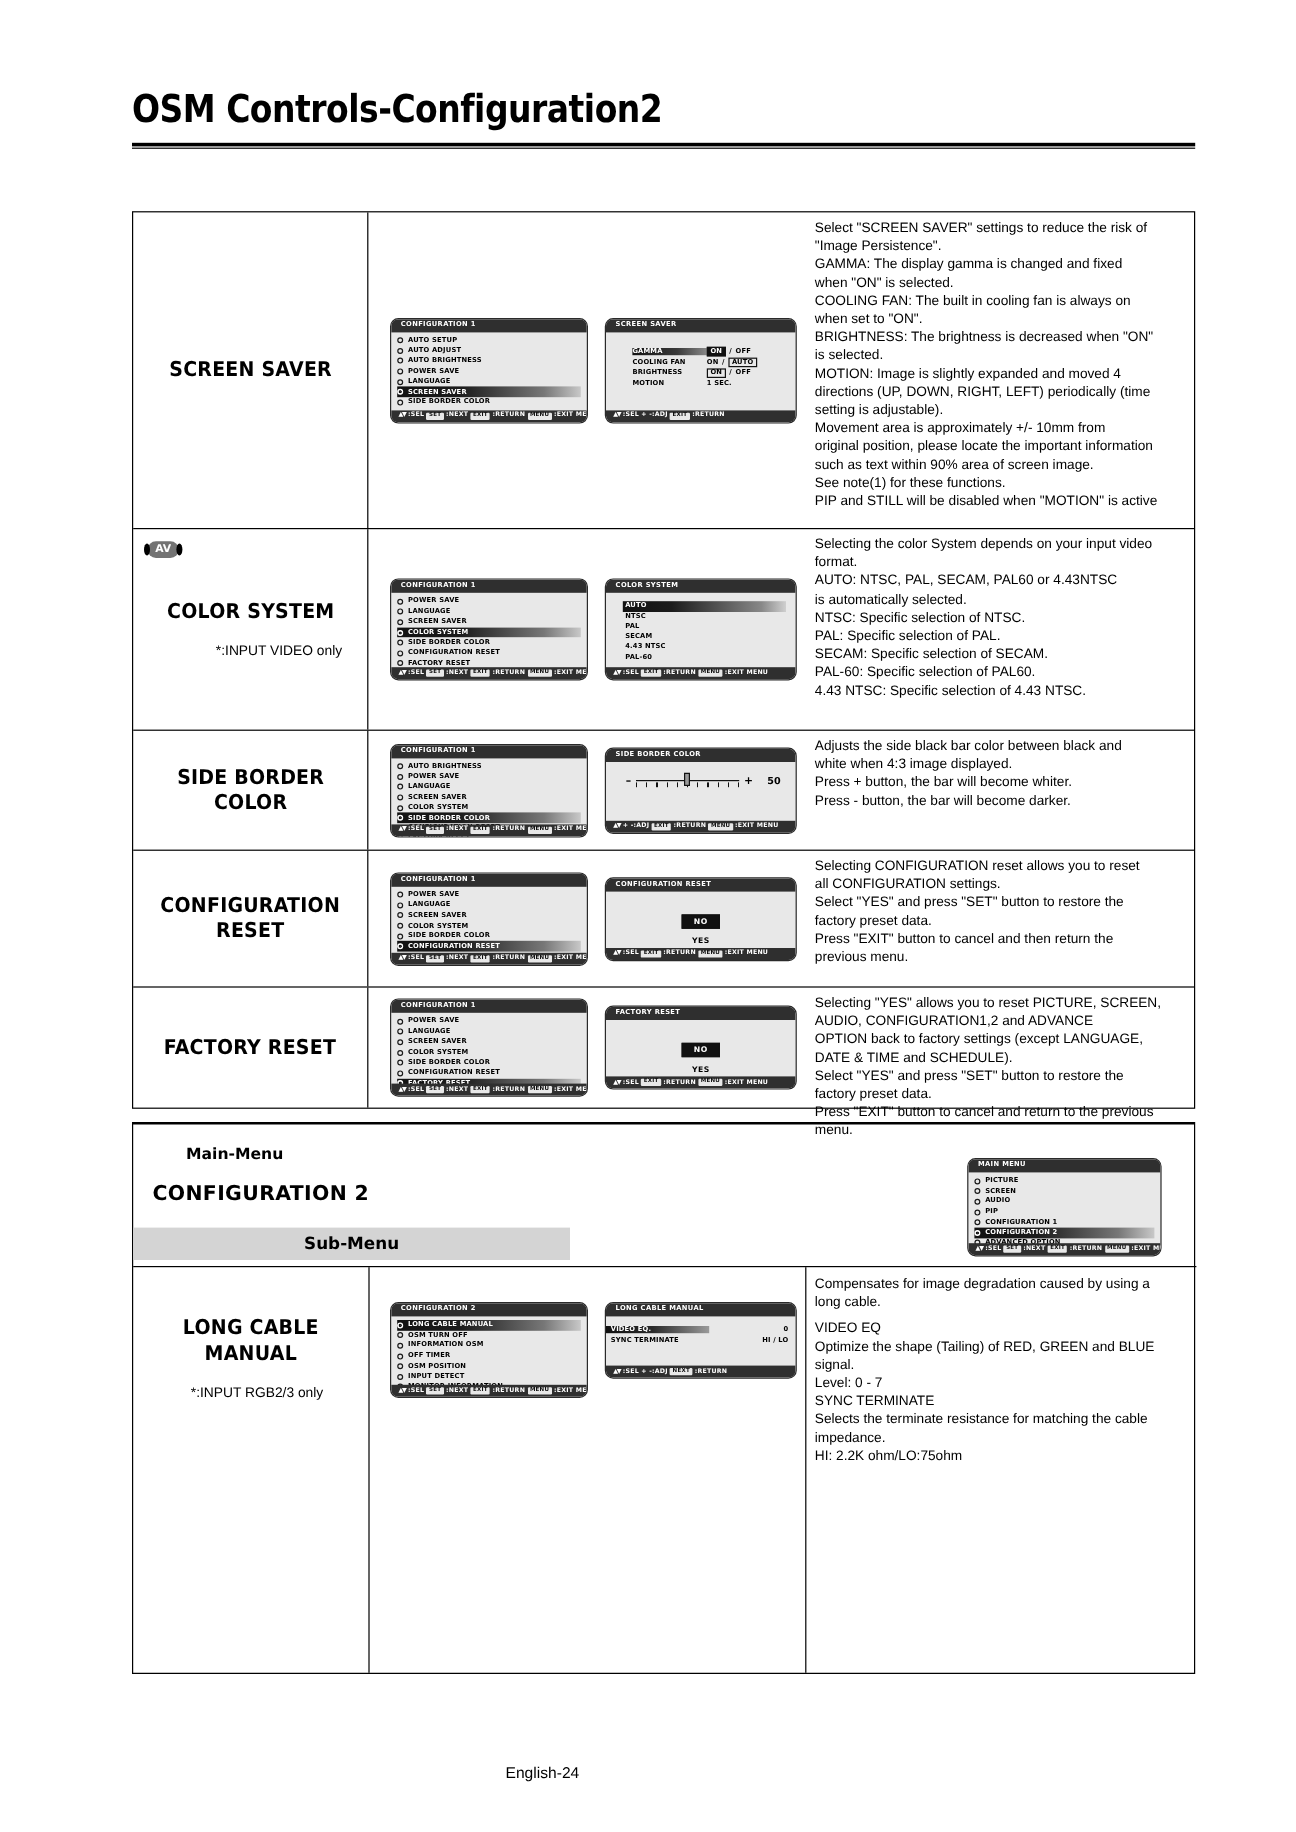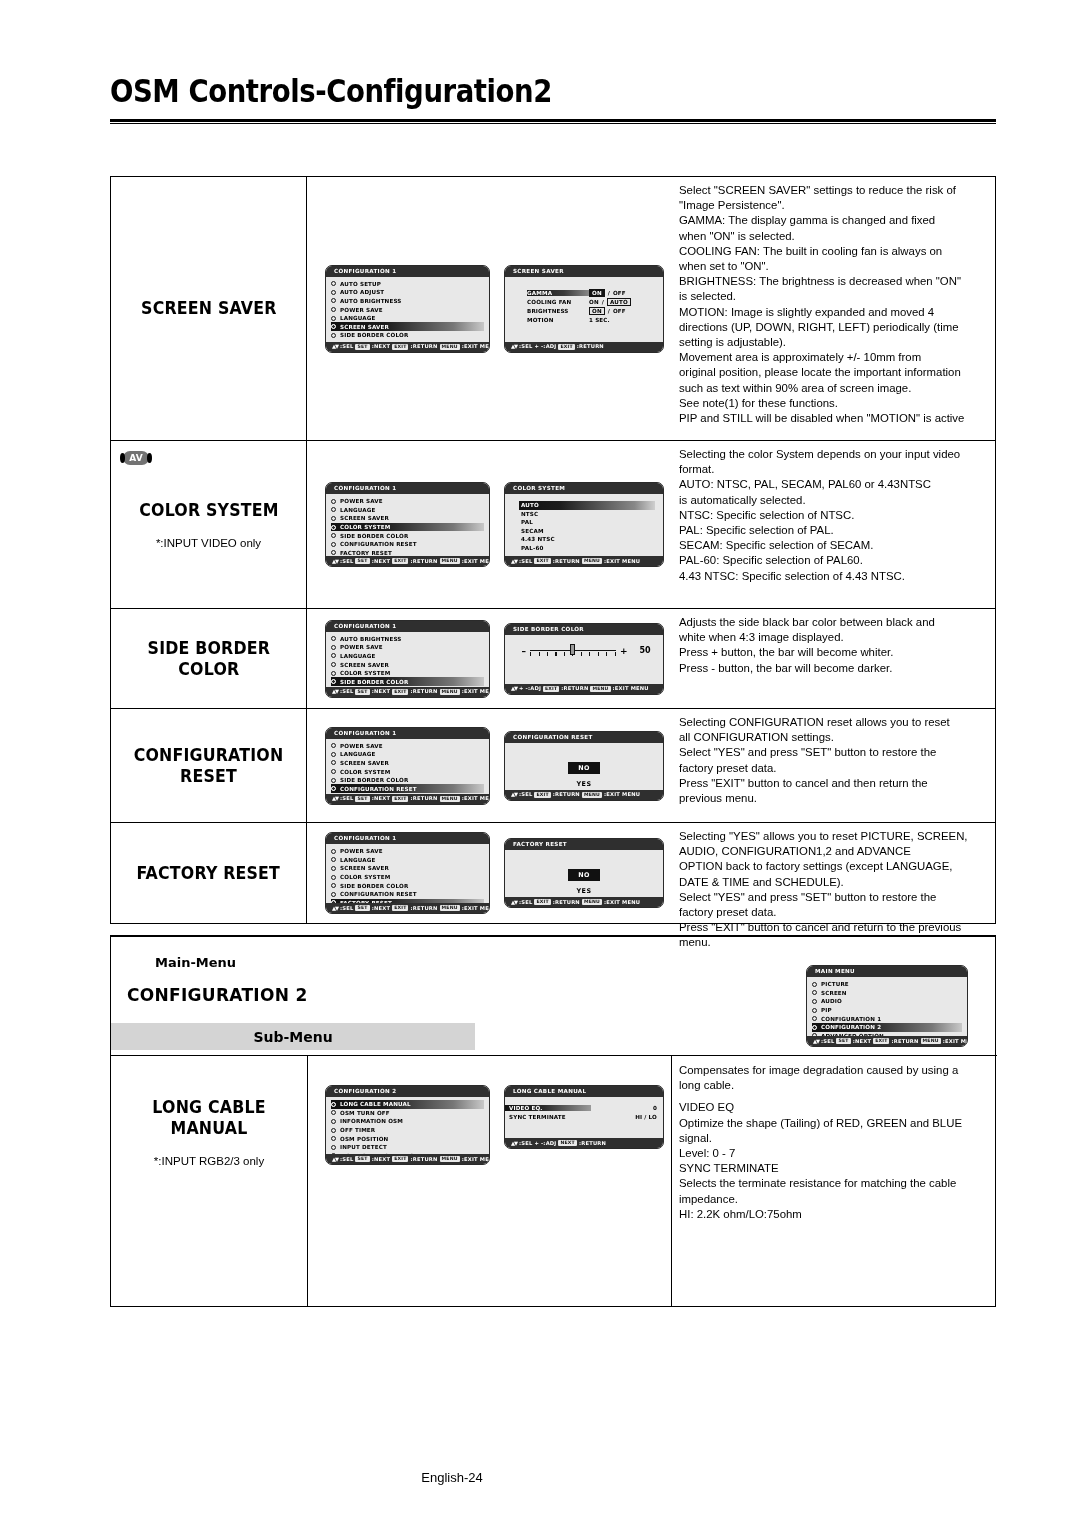--- a/index.html
+++ b/index.html
@@ -55,22 +55,23 @@
     font-size:11.4px; line-height:15.2px;
     font-family:"Liberation Sans", sans-serif;
   }
   .lbl-main {
     font-size:17px; font-weight:bold; letter-spacing:0.2px;
     text-align:center; line-height:21px;
     font-family:"DejaVu Sans", sans-serif;
     transform:scaleX(0.93);
   }
   .lbl-note {
-    font-size:11.5px; margin-top:16px; text-align:center;
+    font-size:11.5px; margin-top:16px; text-align:left;
     font-family:"Liberation Sans", sans-serif;
+    margin-left:48px;
   }
   .av-badge {
     position:absolute; left:12px; top:10px;
     width:26px; height:14px;
     background:#737373; color:#fff;
     border-radius:7px/7px;
     font-size:9px; font-weight:bold;
     display:flex; align-items:center; justify-content:center;
     font-family:"DejaVu Sans", sans-serif;
   }
@@ -180,21 +181,21 @@
   }
   .sub-bar {
     position:absolute; left:0; top:86px; width:364px; height:27px;
     background:#d4d4d4;
     display:flex; align-items:center; justify-content:center;
   }
   .sub-bar span { font-size:14px; font-weight:bold; font-family:"DejaVu Sans", sans-serif; }
   .mm-osm { position:absolute; left:695px; top:28px; }
 
   .band-box {
-    position:absolute; left:94px; top:935px; width:886px; height:372px;
+    position:absolute; left:94px; top:935px; width:886px; height:460px;
     border:1px solid #000; border-top:2px solid #000;
   }
   .band-vline { position:absolute; left:196px; top:119px; width:1px; bottom:0; background:#000; }
   .band-vline2 { position:absolute; left:560px; top:119px; width:1px; bottom:0; background:#000; }
   .band-hline { position:absolute; left:0; top:118px; width:886px; height:1px; background:#000; }
 
   .lcm-label {
     position:absolute; left:0; top:160px; width:196px; text-align:center;
   }
   .lcm-osm { position:absolute; left:214px; top:148px; }

